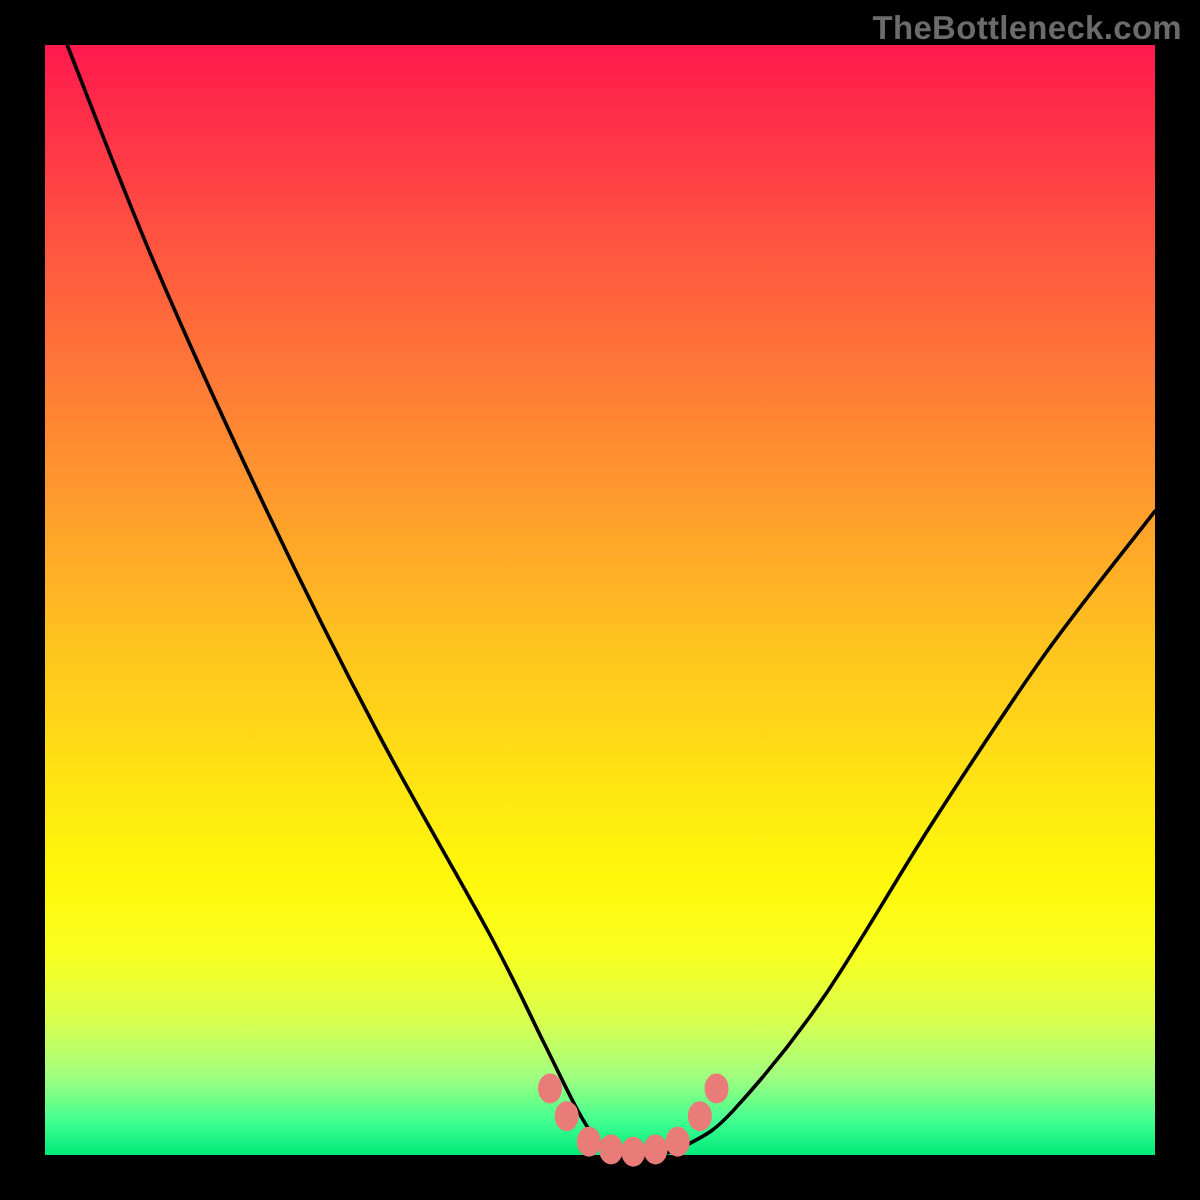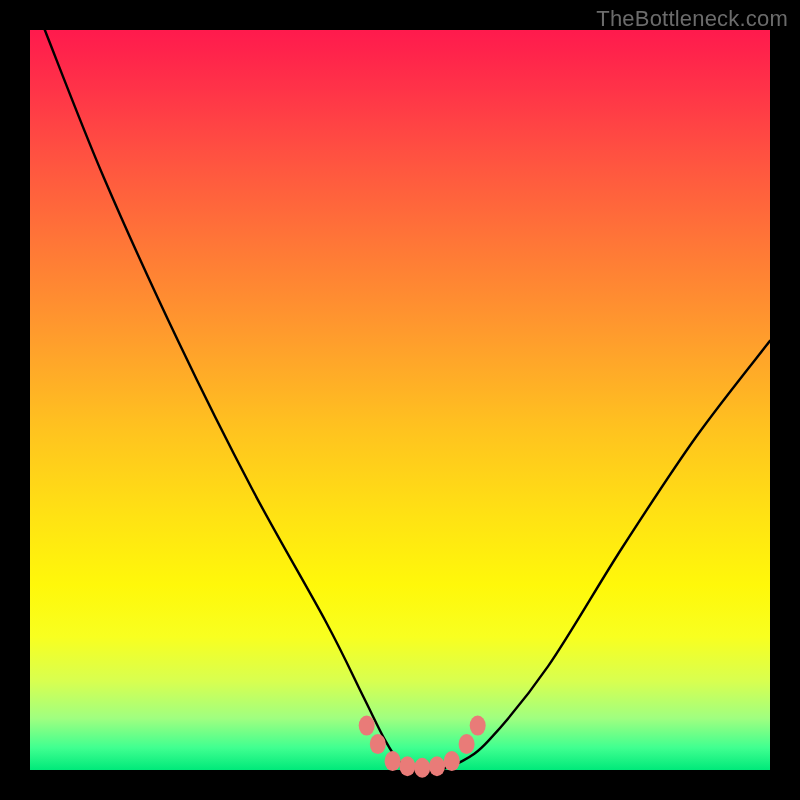--- a/index.html
+++ b/index.html
@@ -37,21 +37,21 @@
       #a0ff80 93%,
       #40ff90 97%,
       #00e97a 100%);
   }
   .watermark {
     position: absolute;
     top: 6px;
     right: 12px;
     color: #6b6b6b;
     font-size: 22px;
-    font-weight: 400;
+    font-weight: 700;
     letter-spacing: 0.2px;
     user-select: none;
   }
   svg.curve {
     position: absolute;
     left: 0;
     top: 0;
     width: 740px;
     height: 740px;
     overflow: visible;

